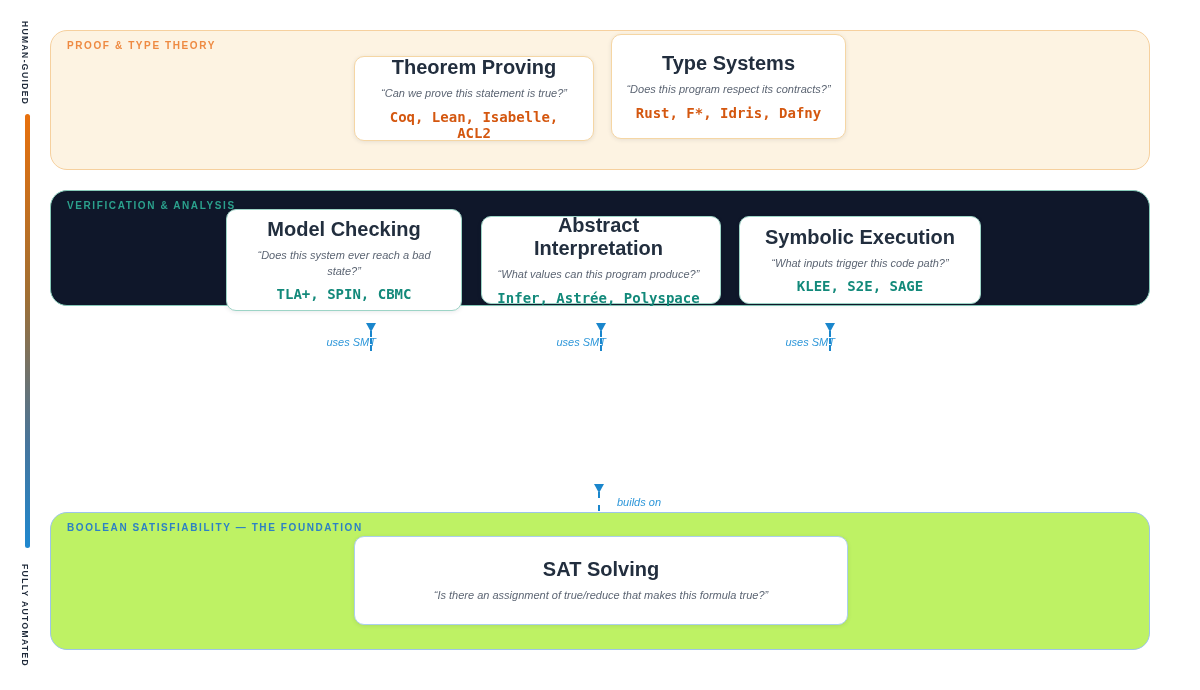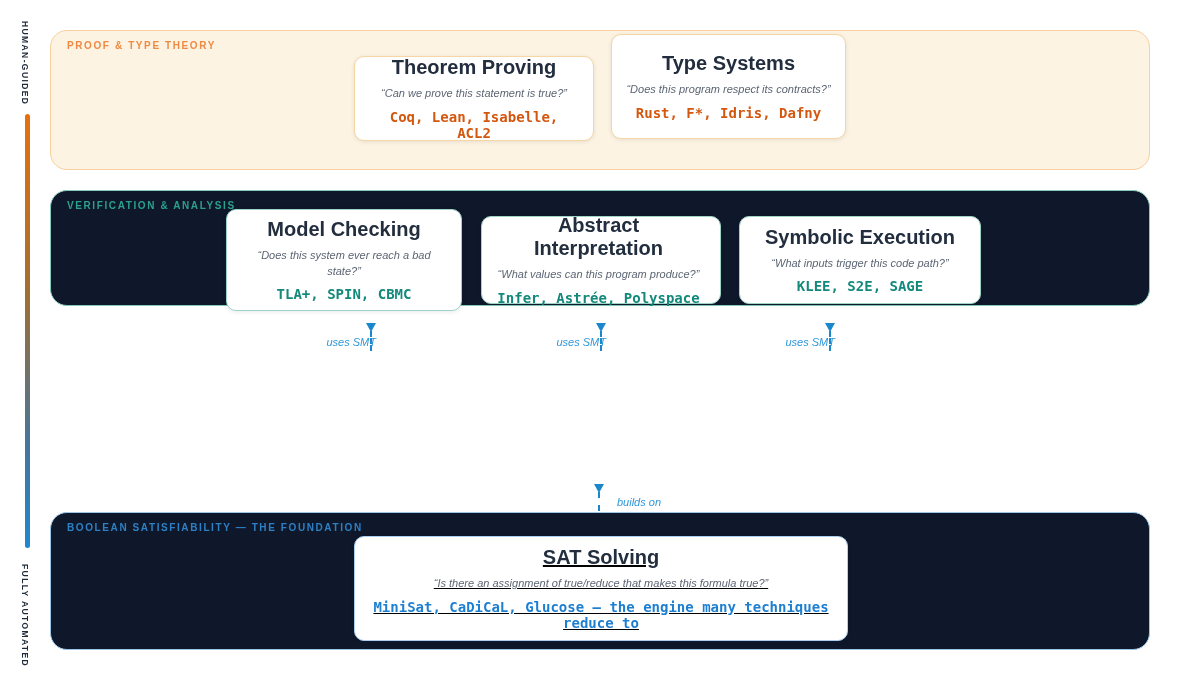--- a/index.html
+++ b/index.html
@@ -12,21 +12,21 @@
   .rail-top{left:20px;top:21px;}
   .rail-bottom{left:20px;top:564px;}
   .rail-bar{position:absolute;left:25px;top:114px;width:5px;height:434px;border-radius:3px;
             background:linear-gradient(180deg,#e8700c 0%,#a06f33 42%,#47759c 76%,#1e88cf 100%);}
 
   
   .band{position:absolute;left:50px;width:1100px;border-radius:17px;border:1px solid;box-sizing:border-box;}
   .band1{top:30px;height:140px;background:#fdf3e2;border-color:#f6d09e;}
   .band2{top:190px;height:116px;background:#0f172a;border-color:#86c9b8;}
   .band3{top:352px;height:133px;background:#dbf0fc;border-color:#a2d8f4;}
-  .band4{top:512px;height:138px;background:#0f172a;border-color:#9dc5e9;}
+  .band4{top:512px;height:138px;background:#bef264;border-color:#9dc5e9;}
   .band-label{position:absolute;left:16px;top:9px;font-size:10px;font-weight:bold;letter-spacing:1.6px;}
   .band1 .band-label{color:#ee8a42;}
   .band2 .band-label{color:#2ba18d;}
   .band3 .band-label{color:#38a2da;}
   .band4 .band-label{color:#2d80c4;}
 
   
   .card{position:absolute;background:#ffffff;border-radius:10px;border:1px solid;
         display:flex;flex-direction:column;align-items:center;justify-content:center;
         text-align:center;gap:7px;padding:8px 14px;box-sizing:border-box;
@@ -42,21 +42,21 @@
   .band2 .card-tools{color:#12897a;}
   .band3 .card-tools{color:#1d7fd1;}
   .band4 .card-tools{color:#1d7fd1;}
 
   .card-tp {left:303px;top:25px;width:240px;height:85px;}
   .card-ts {left:560px;top:3px;width:235px;height:105px;text-align:center;}
   .card-mc {left:175px;top:18px;width:236px;height:102px;text-align:center;}
   .card-ai {left:430px;top:25px;width:240px;height:88px;padding-left:9px;}
   .card-se {left:688px;top:25px;width:242px;height:88px;}
   .card-smt{left:303px;top:25px;width:494px;height:89px;}
-  .card-sat{left:303px;top:23px;width:494px;height:105px;text-decoration:underline;}
+  .card-sat{left:303px;top:23px;width:494px;height:89px;}
 
   
   .tri{position:absolute;width:0;height:0;border-left:5px solid transparent;
        border-right:5px solid transparent;border-top:9px solid #1a86cc;}
   .dash{position:absolute;width:0;border-left:2px dashed #1a86cc;}
   .conn-label{position:absolute;font-size:11px;font-style:italic;color:#2e97d9;white-space:nowrap;}
   .conn-label.right-align{text-align:right;}
 
   .tri-u1{left:366px;top:323px;} .dash-u1{left:370px;top:331px;height:20px;}
   .lbl-u1{left:320px;top:336px;width:56px;}
@@ -125,17 +125,16 @@
 
   <div class="tri tri-b"></div>
   <div class="dash dash-b"></div>
   <div class="conn-label lbl-b">builds on</div>
 
   <div class="band band4">
     <div class="band-label">BOOLEAN SATISFIABILITY — THE FOUNDATION</div>
     <div class="card card-sat">
       <div class="card-title">SAT Solving</div>
       <div class="card-quote">“Is there an assignment of true/reduce that makes this formula true?”</div>
-      <div class="card-tools">MiniSat, CaDiCaL, Glucose — the engine many techniques reduce to</div>
     </div>
   </div>
 
 </div>
 
 </body></html>

